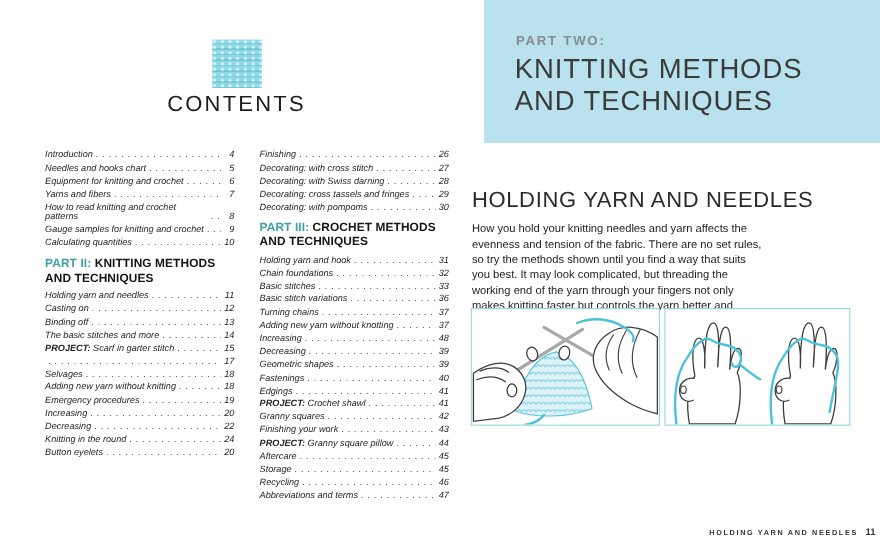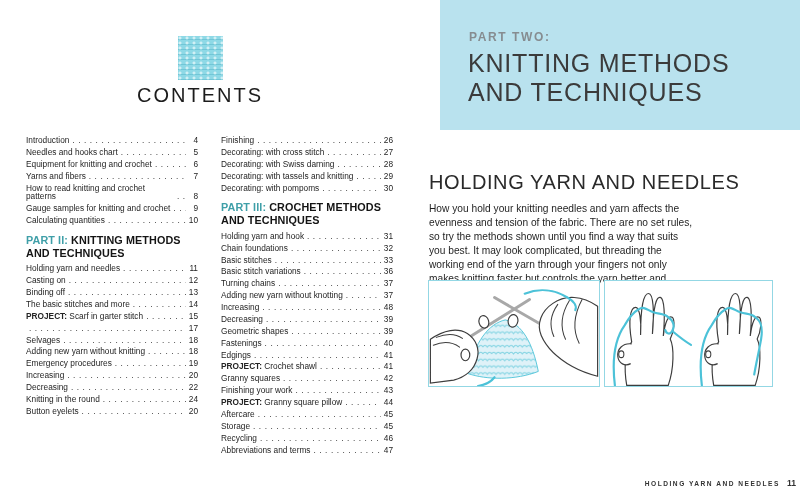--- a/index.html
+++ b/index.html
@@ -1,38 +1,38 @@
 <!DOCTYPE html>
 <html style="--banner_bg: #b9e2ee; --part_teal: #3f9fa8; --part_two_gray: #868c90; --yarn_cyan: #4cc2d8; --figure_border: #93d7e4; --swatch_blue: #8ed9e6; --text_dark: #242424;"><head>
 <meta charset="utf-8">
 <style>
   html,body{margin:0;padding:0;background:#fff;}
   .stage{position:relative;width:800px;height:499px;background:#fff;overflow:hidden;
          font-family:"Liberation Sans",sans-serif;color:var(--text_dark,#242424);}
   .page{position:absolute;top:0;height:499px;}
-  .page-left{left:0;width:400px;}
+  .page-left{left:15px;width:400px;}
   .page-right{left:400px;width:400px;}
 
   
   .swatch{position:absolute;left:178px;top:36px;width:45px;height:44px;
           background-color:var(--swatch_blue,#8ed9e6);
           background-image:
             radial-gradient(circle at 2px 2px, rgba(255,255,255,.6) 1.2px, rgba(255,255,255,0) 1.8px),
             repeating-linear-gradient(0deg, rgba(40,150,175,.28) 0 1px, rgba(0,0,0,0) 1px 5px);
           background-size:7px 5px,auto;}
   .contents-title{position:absolute;left:0;top:84px;width:400px;margin:0;text-align:center;
           font-size:20px;font-weight:normal;letter-spacing:2px;color:#1c1c1c;}
   .toc{position:absolute;left:0;top:136px;width:400px;font-size:8.3px;}
   .toc-col{position:absolute;top:0;width:172px;}
   .toc-col-1{left:26px;}
   .toc-col-2{left:221px;}
   .toc-heading{font-size:10.8px;font-weight:bold;line-height:13px;color:#141414;
                margin:9px 0 4.5px 0;letter-spacing:.1px;}
   .toc-heading .part{color:var(--part_teal,#3f9fa8);}
-  .toc-row{display:flex;align-items:flex-end;margin-bottom:3.1px;line-height:1.06;cursor:pointer;}
+  .toc-row{display:flex;align-items:flex-end;margin-bottom:3.1px;line-height:1.06;cursor:pointer;font-style:italic;}
   .toc-row .lbl{white-space:nowrap;flex:0 0 auto;}
   .toc-row.wrap .lbl{white-space:normal;flex:0 1 auto;max-width:148px;}
   .toc-row .lbl b{font-weight:bold;}
   .toc-row .dots{flex:1 1 0;min-width:4px;overflow:hidden;white-space:nowrap;
                  margin:0 3px 0 3px;color:#3a3a3a;}
   .toc-row .dots::after{content:". . . . . . . . . . . . . . . . . . . . . . . . . . . . . . . . . . . . . . . . . . . . . . . . . . . . ";letter-spacing:.6px;}
   .toc-row .pg{flex:0 0 auto;text-align:right;min-width:9px;}
 
   
   .banner{position:absolute;left:0;top:0;width:400px;height:130px;background:var(--banner_bg,#b9e2ee);margin-left:40px;}
@@ -180,21 +180,21 @@
             <span class="lbl">Decorating: with cross stitch</span>
             <span class="dots"></span>
             <span class="pg">27</span>
           </div>
           <div class="toc-row">
             <span class="lbl">Decorating: with Swiss darning</span>
             <span class="dots"></span>
             <span class="pg">28</span>
           </div>
           <div class="toc-row">
-            <span class="lbl">Decorating: with tassels and knitting</span>
+            <span class="lbl">Decorating: cross tassels and fringes</span>
             <span class="dots"></span>
             <span class="pg">29</span>
           </div>
           <div class="toc-row">
             <span class="lbl">Decorating: with pompoms</span>
             <span class="dots"></span>
             <span class="pg">30</span>
           </div>
           <div class="toc-heading"><span class="part">PART III: </span>CROCHET METHODS AND TECHNIQUES</div>
           <div class="toc-row">

